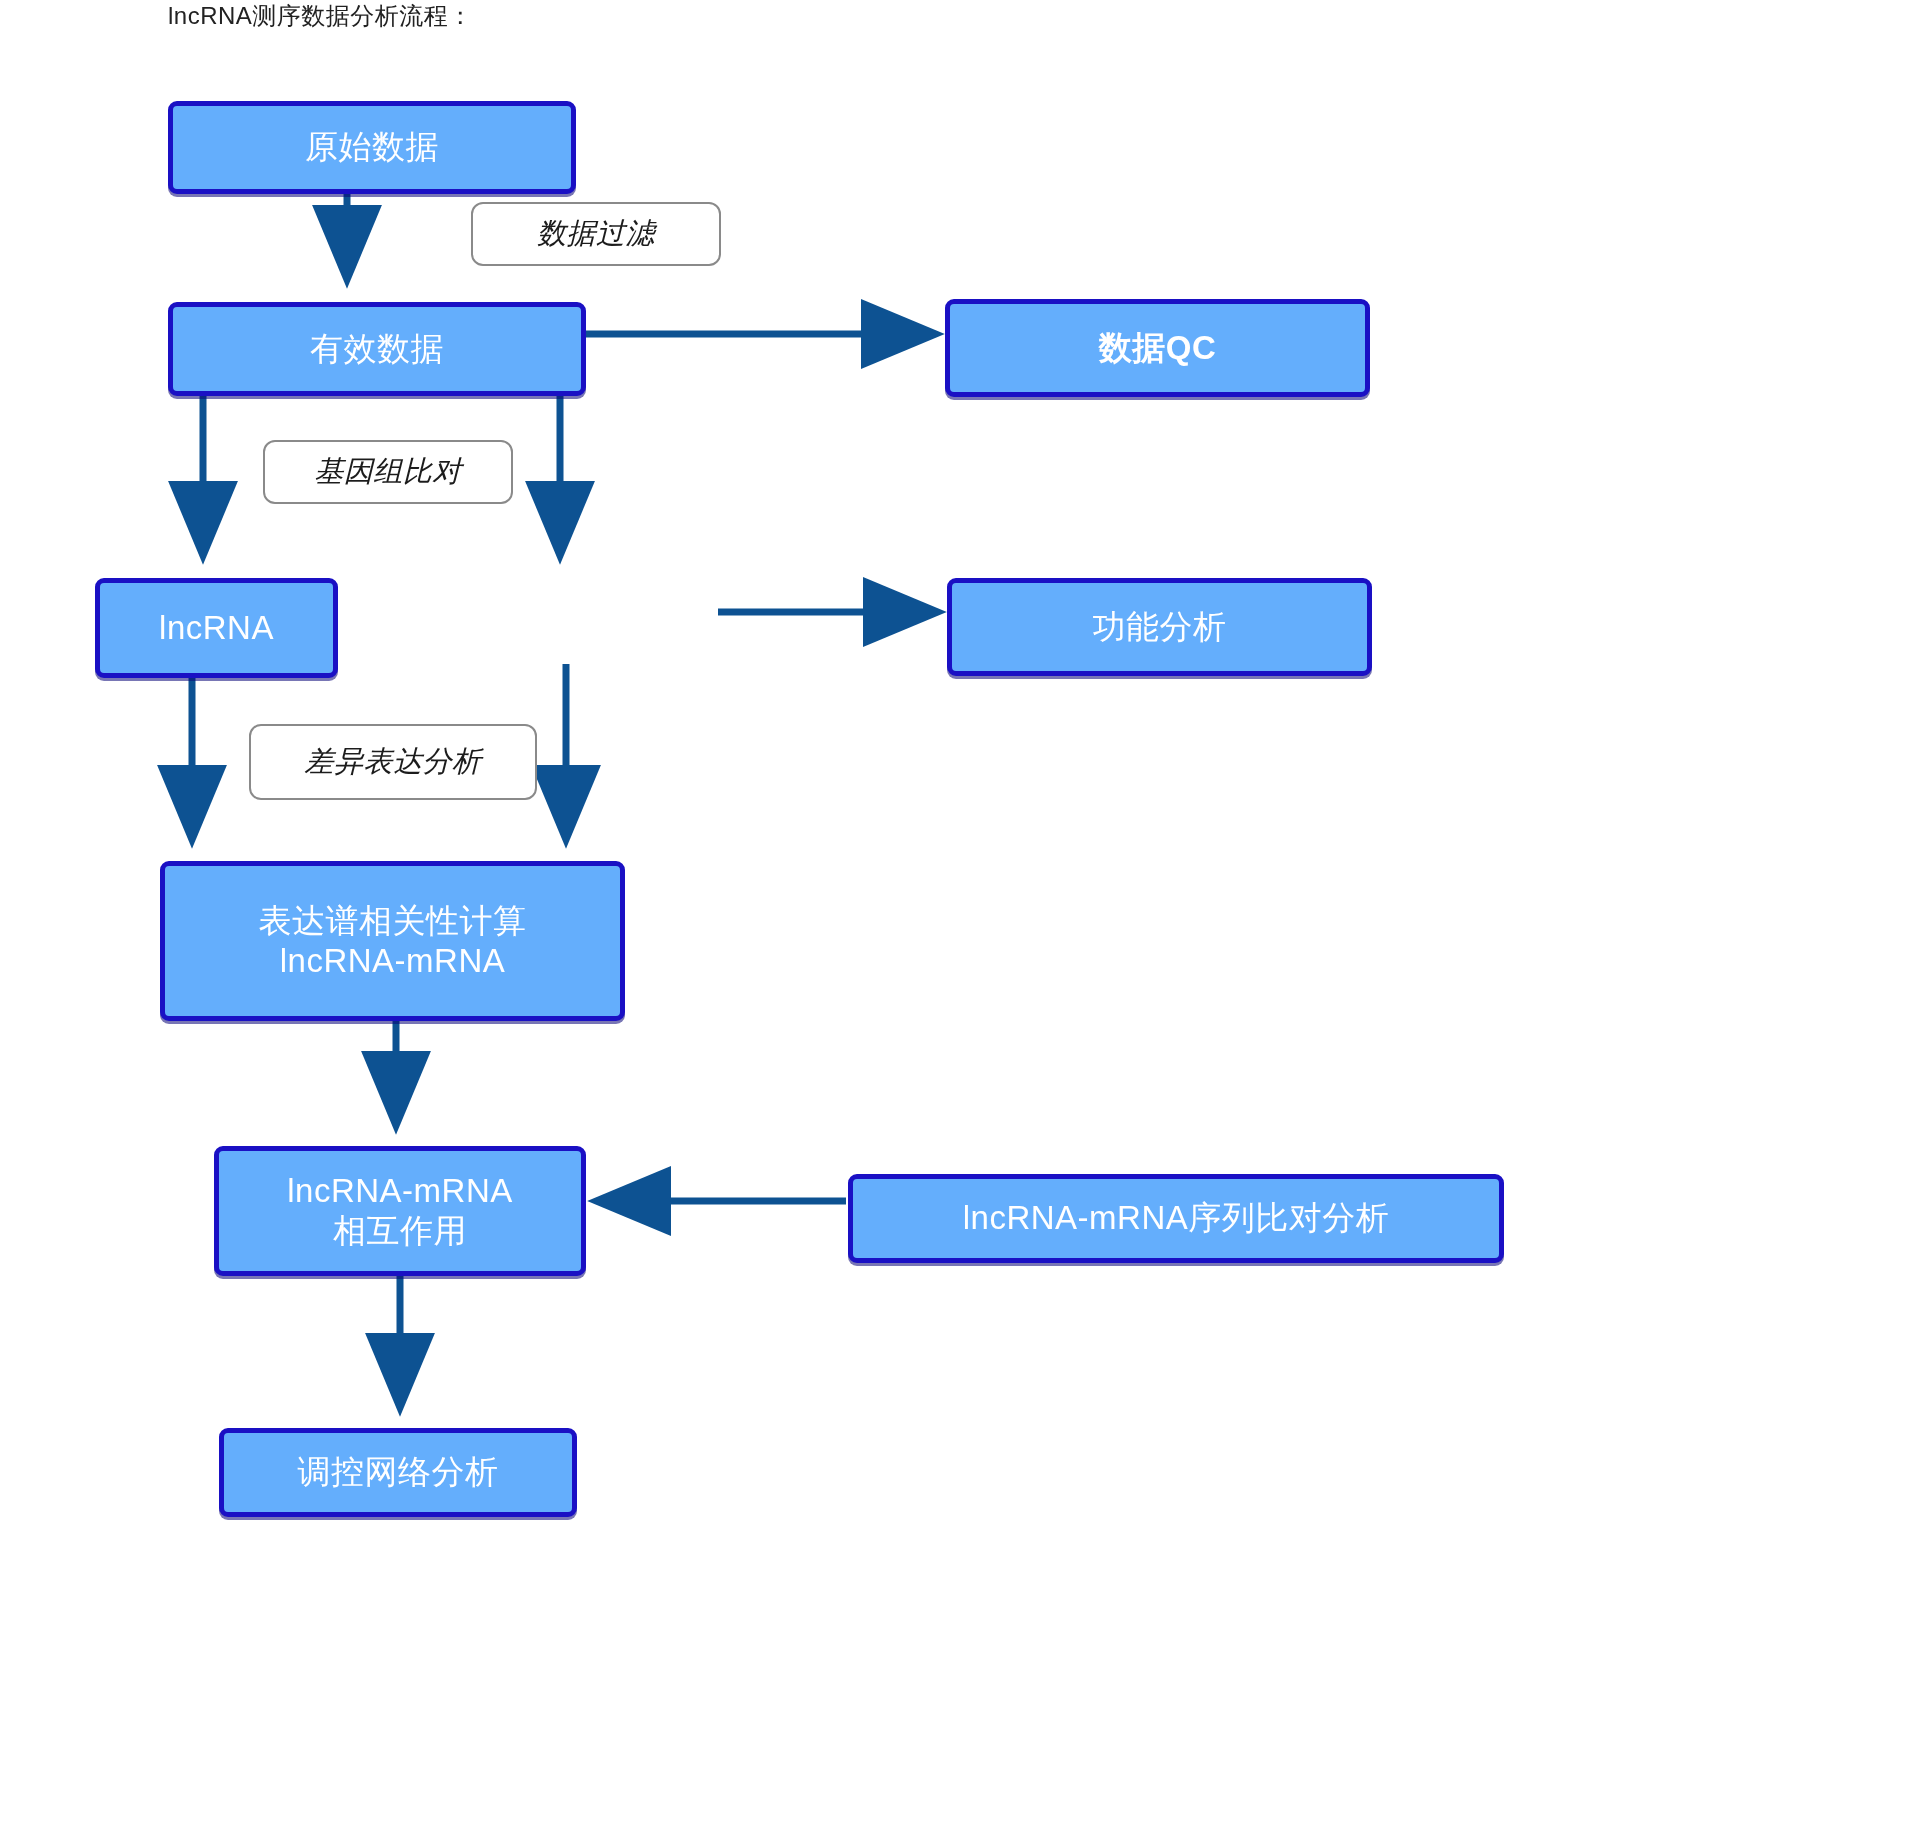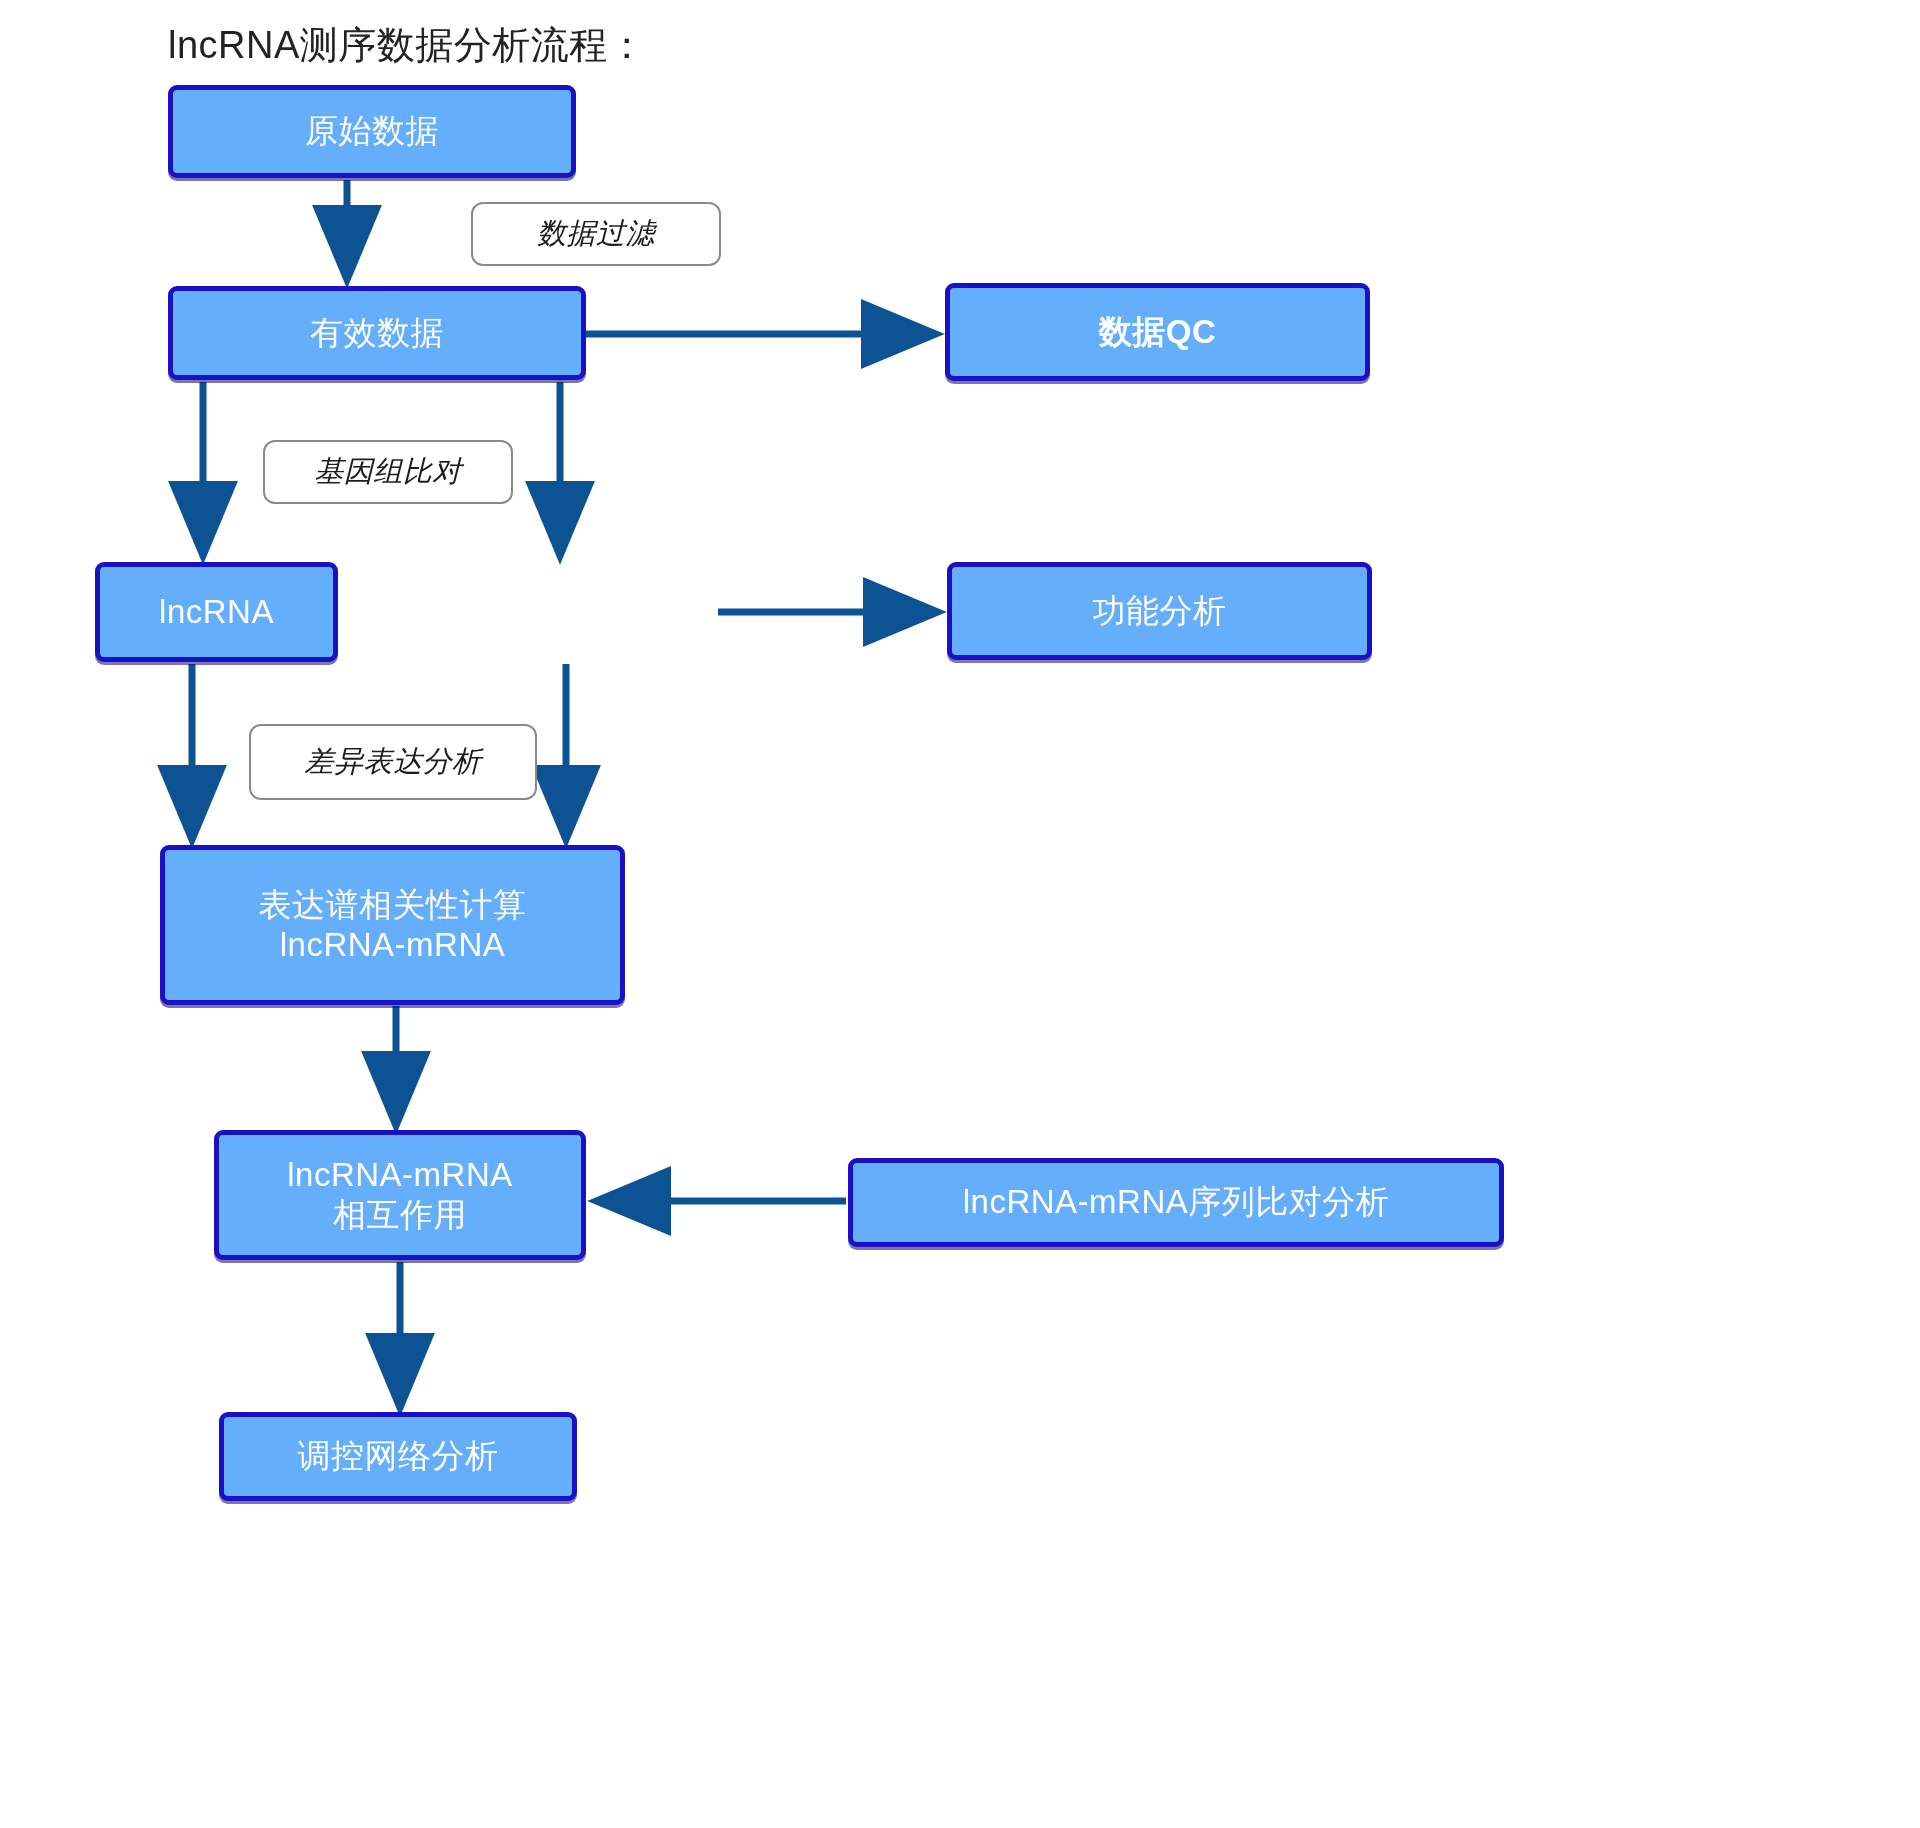--- a/index.html
+++ b/index.html
@@ -22,42 +22,43 @@
   #flow-svg {
     position: absolute;
     left: 0;
     top: 0;
     width: 1920px;
     height: 1828px;
   }
   .caption {
     position: absolute;
     left: 168px;
-    top: 20px;
-    font-size: 38px;
+    top: 0;
+    font-size: 24px;
     color: #222222;
     letter-spacing: 0.5px;
     white-space: nowrap;
   }
   
   .node {
     position: absolute;
     box-sizing: border-box;
     background: #64aefc;
     border: 5px solid #1a10c4;
     border-radius: 9px;
     color: #ffffff;
     display: flex;
     align-items: center;
     justify-content: center;
     text-align: center;
     line-height: 1.22;
     font-size: 33px;
     letter-spacing: 0.5px;
     box-shadow: 0 3px 0 0 rgba(10,5,120,0.55);
+    margin-top: 16px;
   }
   .node .lines {
     width: 100%;
     padding: 0 10px;
     box-sizing: border-box;
   }
   .node .ln { display: block; }
   
   .edge-label {
     position: absolute;

